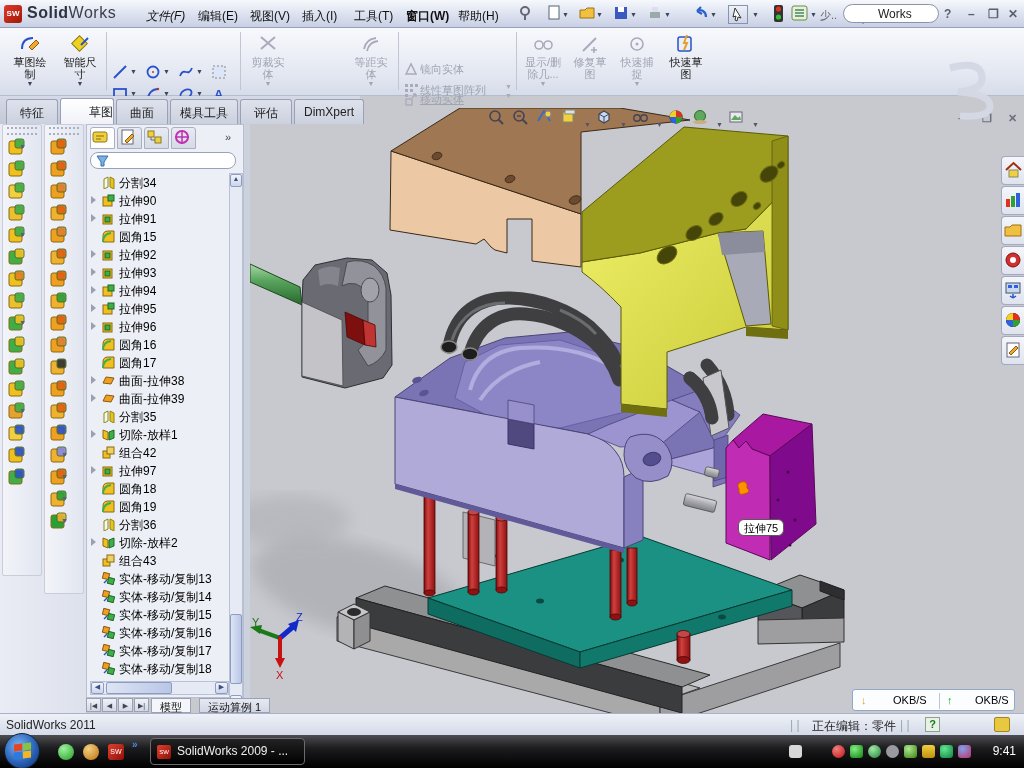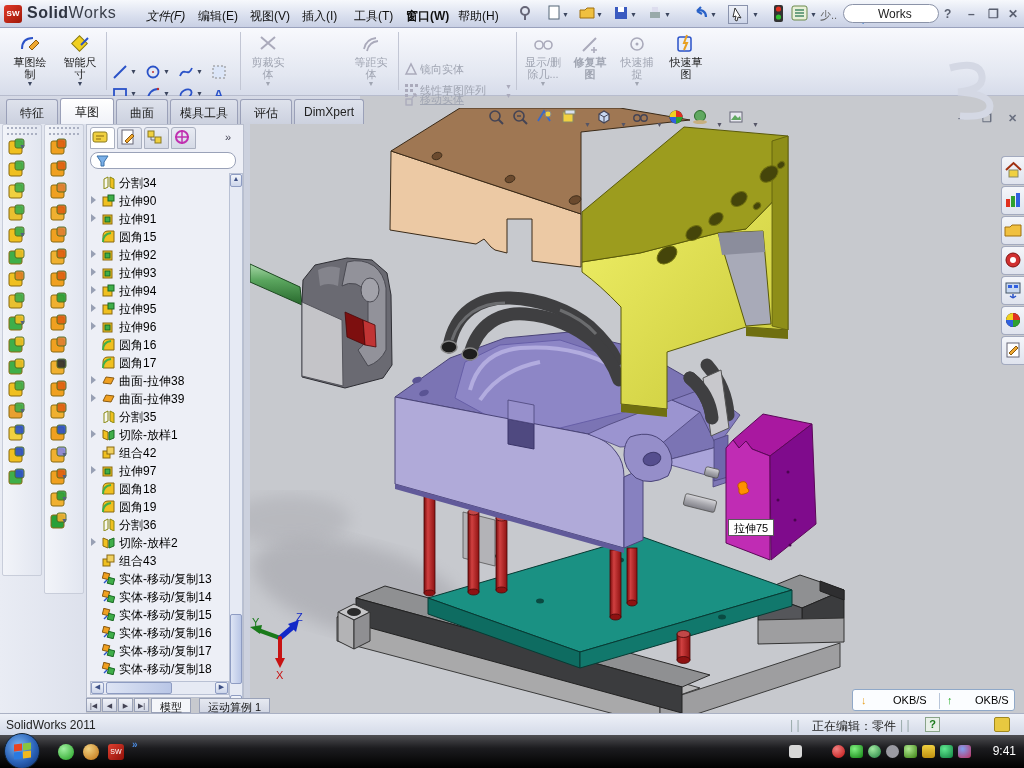--- a/index.html
+++ b/index.html
@@ -273,21 +273,21 @@
     <polygon points="299,620 288,624 296,632" fill="#1228c8"></polygon>
     <line x1="280" y1="638" x2="280" y2="660" stroke="#c81212" stroke-width="4"></line>
     <polygon points="280,668 275,658 285,658" fill="#c81212"></polygon>
   </g>
   <text x="252" y="626" font-size="11" fill="#1a7a1a" font-family="Liberation Sans">Y</text>
   <text x="296" y="621" font-size="11" fill="#1228c8" font-family="Liberation Sans">Z</text>
   <text x="276" y="679" font-size="11" fill="#c81212" font-family="Liberation Sans">X</text>
 </svg>
 
   
-  <div id="tooltip" class="abs" style="left:478px; top:411px;">拉伸75</div>
+  <div id="tooltip" class="abs" style="left:488px; top:411px;border-radius:6px;">拉伸75</div>
 </div>
 
 <div id="hud" class="abs">
     <div class="hic" style="left: 0px;"><svg width="17" height="16">
         <circle cx="7" cy="7" r="5" fill="none" stroke="#445" stroke-width="1.6"></circle>
         <line x1="10.5" y1="10.5" x2="15" y2="15" stroke="#445" stroke-width="2"></line>
       </svg></div>
     <div class="hic" style="left: 24px;"><svg width="17" height="16">
         <circle cx="7" cy="7" r="5" fill="none" stroke="#445" stroke-width="1.6"></circle>
         <line x1="10.5" y1="10.5" x2="15" y2="15" stroke="#445" stroke-width="2"></line>
@@ -552,21 +552,21 @@
     <div class="abs csep" style="left: 516px;"></div>
     <div class="abs cmdbtn dis" style="left: 520px; width: 46px;">
       <div class="cic"><svg width="22" height="22">
           <circle cx="7" cy="12" r="4" fill="none" stroke="#aab" stroke-width="1.6"></circle>
           <circle cx="16" cy="12" r="4" fill="none" stroke="#aab" stroke-width="1.6"></circle>
         </svg></div>
       <div class="clbl">显示/删</div>
       <div class="clbl">除几...</div>
       <div class="cdd">▼</div>
     </div>
-    <div class="abs cmdbtn dis" style="left: 568px; width: 44px; font-weight: bold;">
+    <div class="abs cmdbtn dis" style="left: 568px; width: 44px;">
       <div class="cic"><svg width="22" height="22">
           <path d="M4,18 L14,8 M14,8 L17,5" stroke="#aab" stroke-width="2"></path>
           <path d="M15,14 L15,20 M12,17 L18,17" stroke="#aab" stroke-width="1.6"></path>
         </svg></div>
       <div class="clbl">修复草</div>
       <div class="clbl">图</div>
     </div>
     <div class="abs cmdbtn dis" style="left: 614px; width: 46px;">
       <div class="cic"><svg width="22" height="22">
           <circle cx="11" cy="11" r="6" fill="none" stroke="#aab" stroke-width="1.6"></circle>
@@ -584,21 +584,21 @@
       <div class="clbl">快速草</div>
       <div class="clbl">图</div>
     </div>
     <div class="abs" style="left: 920px; top: 30px; width: 100px; height: 62px;"><svg width="100" height="62">
         <path d="M30,10 Q60,2 62,18 Q64,32 38,34 Q70,36 70,48 Q70,60 40,58" fill="none" stroke="#d4d8e4" stroke-width="7"></path>
       </svg></div>
   </div>
 
 <div id="tabrow" class="abs" style="background:linear-gradient(#d6dae6,#c4c9d7);">
     <div class="ctab" style="left: 6px; width: 52px;">特征</div>
-    <div class="ctab active" style="left: 60px; width: 54px;">草图</div>
+    <div class="ctab active" style="left: 60px; width: 54px; text-align: right;">草图</div>
     <div class="ctab" style="left: 116px; width: 52px;">曲面</div>
     <div class="ctab" style="left: 170px; width: 68px;">模具工具</div>
     <div class="ctab" style="left: 240px; width: 52px;">评估</div>
     <div class="ctab" style="left: 294px; width: 70px;">DimXpert</div>
   </div>
 
 <div id="leftbars" class="abs">
     <div class="vcol" style="left: 2px; height: 452px;">
       <div class="grip"></div>
       <div class="vic"><svg width="20" height="20">
@@ -1027,20 +1027,24 @@
   <div class="abs" style="left:4px; top:-2px; width:36px; height:36px; border-radius:50%; background:radial-gradient(circle at 40% 35%, #7ab4f0, #2a62b8 55%, #0a2a66); border:1px solid #123;">
     <div class="abs" style="left:9px; top:10px; width:8px; height:7px; background:#e84420; transform:skewY(-8deg);"></div>
     <div class="abs" style="left:18px; top:9px; width:8px; height:7px; background:#88c440; transform:skewY(-8deg);"></div>
     <div class="abs" style="left:9px; top:18px; width:8px; height:7px; background:#2a7ae0; transform:skewY(-8deg);"></div>
     <div class="abs" style="left:18px; top:17px; width:8px; height:7px; background:#f0b820; transform:skewY(-8deg);"></div>
   </div>
   <div class="abs" style="left:58px; top:9px; width:16px; height:16px; border-radius:50%; background:radial-gradient(circle at 35% 30%, #a0f0a0, #20a020);"></div>
   <div class="abs" style="left:83px; top:9px; width:16px; height:16px; border-radius:50%; background:radial-gradient(circle at 35% 30%, #f0d080, #c07010);"></div>
   <div class="abs" style="left:108px; top:9px; width:16px; height:16px; border-radius:3px; background:linear-gradient(135deg,#e04030,#901008); color:#fff; font-size:7px; text-align:center; line-height:16px;">SW</div>
   <div class="abs" style="left:132px; top:4px; color:#4a8ae0; font-size:10px; font-weight:bold;">»</div>
+  <div class="tkbtn" style="left:150px; width:155px; background:linear-gradient(#222,#000);">
+    <div class="abs" style="left:6px; top:6px; width:14px; height:14px; border-radius:2px; background:linear-gradient(135deg,#e04030,#901008); color:#fff; font-size:6px; text-align:center; line-height:14px;">SW</div>
+    <span>SolidWorks 2009 - ...</span>
+  </div>
   <div class="tray-ic" style="left:789px; background:#d8d8d8;"></div>
   <div class="tray-ic" style="left:832px; background:radial-gradient(circle at 35% 30%, #f08080, #c01010); border-radius:50%;"></div>
   <div class="tray-ic" style="left:850px; background:radial-gradient(circle at 35% 30%, #80f080, #108010);"></div>
   <div class="tray-ic" style="left:868px; background:radial-gradient(circle at 35% 30%, #a0e8a0, #208040); border-radius:50%;"></div>
   <div class="tray-ic" style="left:886px; background:#9a9aa2; border-radius:50%;"></div>
   <div class="tray-ic" style="left:904px; background:radial-gradient(circle at 35% 30%, #b0e890, #3a8010);"></div>
   <div class="tray-ic" style="left:922px; background:linear-gradient(#f0d040,#c09010);"></div>
   <div class="tray-ic" style="left:940px; background:radial-gradient(circle at 35% 30%, #60e890, #108040);"></div>
   <div class="tray-ic" style="left:958px; background:radial-gradient(circle at 35% 30%, #80a0f0, #c03060);"></div>
   <div id="clock">9:41</div>

